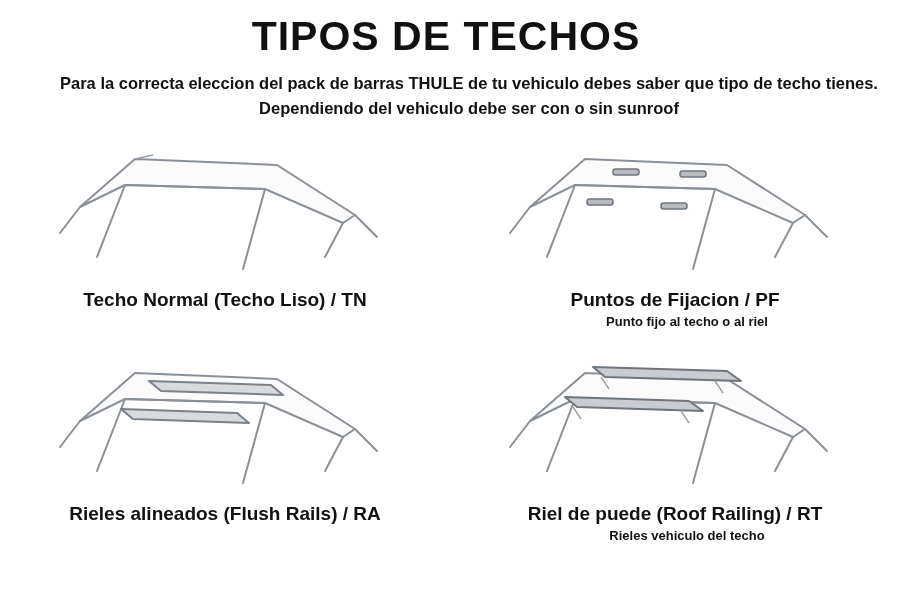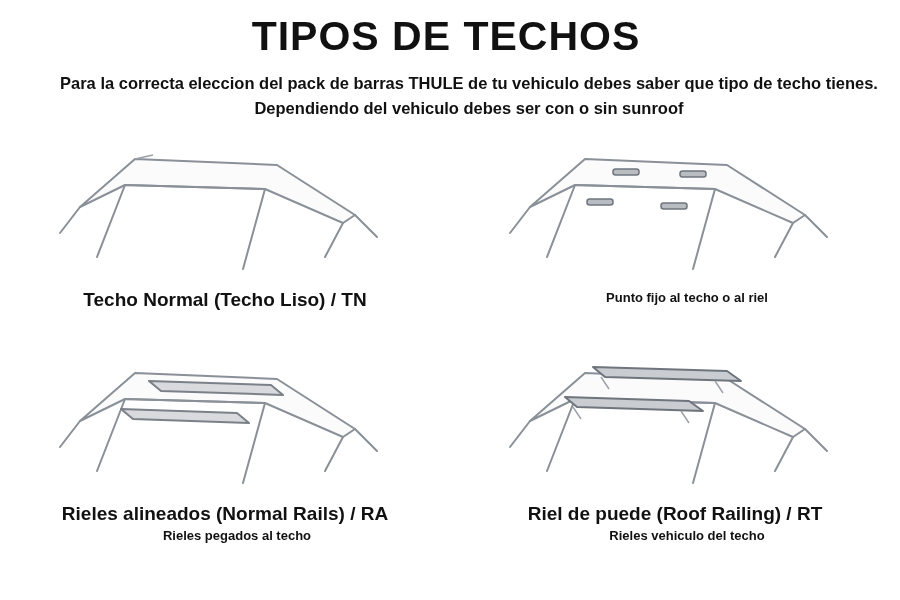--- a/index.html
+++ b/index.html
@@ -112,21 +112,21 @@
 </style>
 </head>
 <body>
 
 <div class="page">
 
   <div class="title">TIPOS DE TECHOS</div>
 
   <div class="subtitle-block">
     <div class="subtitle-line">Para la correcta eleccion del pack de barras THULE de tu vehiculo debes saber que tipo de techo tienes.</div>
-    <div class="subtitle-line">Dependiendo del vehiculo debes ser con o sin sunroof</div>
+    <div class="subtitle-line">Dependiendo del vehiculo debe ser con o sin sunroof</div>
   </div>
 
   <div class="grid">
 
     <div class="cell">
       <svg class="art" viewBox="0 0 400 150">
         <path class="roof-fill" d="M55,70 L110,22 L252,28 L330,78 L318,86 L240,52 L100,48 Z"></path>
         <path class="roof-line" d="M100,48 L240,52"></path>
         <path class="roof-line" d="M55,70 L35,96"></path>
         <path class="roof-line" d="M100,48 L72,120"></path>
@@ -146,37 +146,37 @@
         <path class="roof-line" d="M55,70 L35,96"></path>
         <path class="roof-line" d="M100,48 L72,120"></path>
         <path class="roof-line" d="M240,52 L218,132"></path>
         <path class="roof-line" d="M318,86 L300,120"></path>
         <path class="roof-line" d="M330,78 L352,100"></path>
         <rect class="fixpoint" x="138" y="32" width="26" height="6" rx="2.5"></rect>
         <rect class="fixpoint" x="205" y="34" width="26" height="6" rx="2.5"></rect>
         <rect class="fixpoint" x="112" y="62" width="26" height="6" rx="2.5"></rect>
         <rect class="fixpoint" x="186" y="66" width="26" height="6" rx="2.5"></rect>
       </svg>
+      <div class="caption">Puntos de Fijacion / PF</div>
       <div class="subcaption">Punto fijo al techo o al riel</div>
     </div>
 
     <div class="cell">
       <svg class="art" viewBox="0 0 400 150">
         <path class="roof-fill" d="M55,70 L110,22 L252,28 L330,78 L318,86 L240,52 L100,48 Z"></path>
         <path class="roof-line" d="M100,48 L240,52"></path>
         <path class="roof-line" d="M55,70 L35,96"></path>
         <path class="roof-line" d="M100,48 L72,120"></path>
         <path class="roof-line" d="M240,52 L218,132"></path>
         <path class="roof-line" d="M318,86 L300,120"></path>
         <path class="roof-line" d="M330,78 L352,100"></path>
         <path class="rail" d="M124,30 L246,34 L258,44 L136,40 Z"></path>
         <path class="rail" d="M96,58 L212,62 L224,72 L108,68 Z"></path>
       </svg>
-      <div class="caption">Rieles alineados (Normal Rails) / RA</div>
-      <div class="subcaption">Rieles pegados al techo</div>
+      <div class="caption">Rieles alineados (Flush Rails) / RA</div>
     </div>
 
     <div class="cell">
       <svg class="art" viewBox="0 0 400 150">
         <path class="roof-fill" d="M55,70 L110,22 L252,28 L330,78 L318,86 L240,52 L100,48 Z"></path>
         <path class="roof-line" d="M100,48 L240,52"></path>
         <path class="roof-line" d="M55,70 L35,96"></path>
         <path class="roof-line" d="M100,48 L72,120"></path>
         <path class="roof-line" d="M240,52 L218,132"></path>
         <path class="roof-line" d="M318,86 L300,120"></path>

